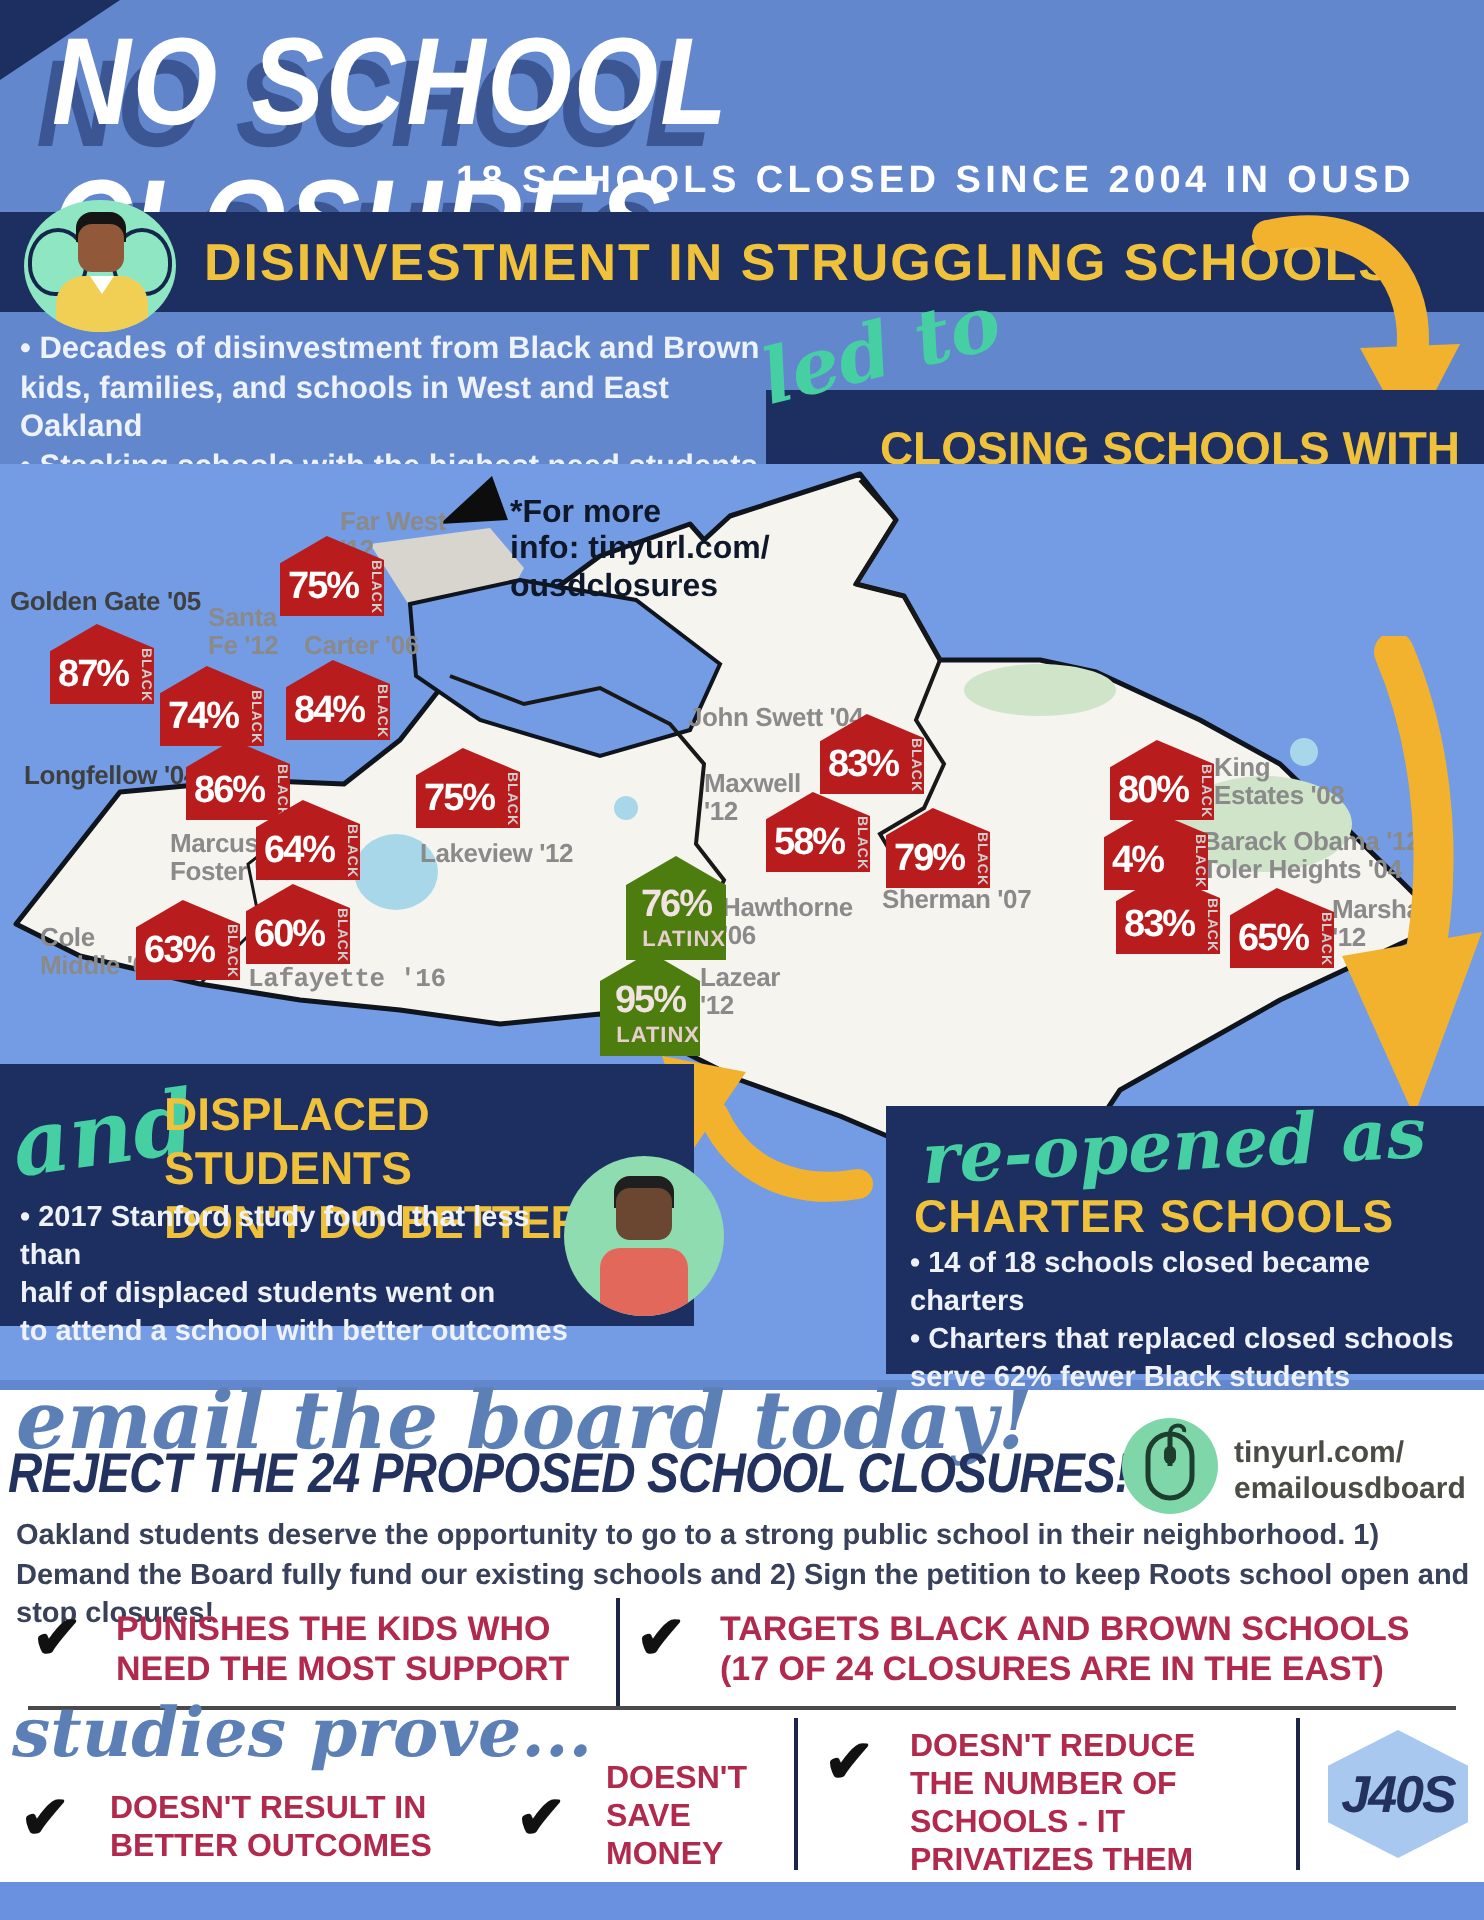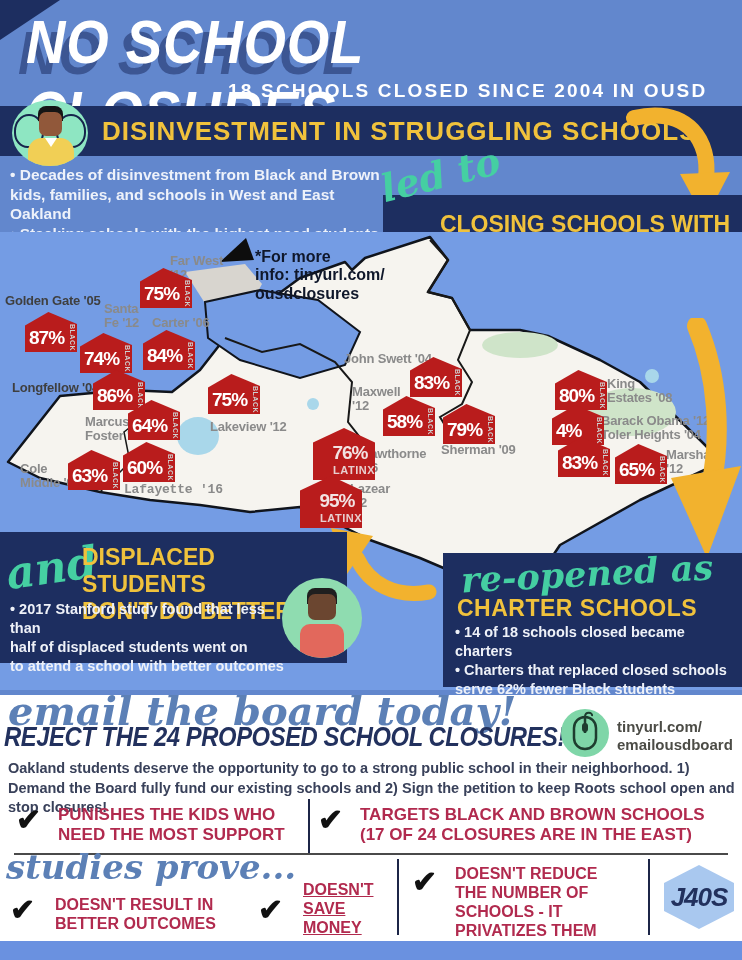--- a/index.html
+++ b/index.html
@@ -36,21 +36,21 @@
 
   
   #map{left:0;top:232px;width:742px;height:458px;background:#749ce4;}
   .maplabel{position:absolute;color:#8a8a8a;font-size:13px;font-weight:bold;line-height:1.1;letter-spacing:-.2px;white-space:pre-line;}
   .maplabel.dark{color:#3f3f3f;}
   .house{position:absolute;width:52px;height:40px;background:#b91c1c;
          clip-path:polygon(0 34%,45% 0,100% 30%,100% 100%,0 100%);}
   .house .pct{position:absolute;left:4px;bottom:3px;color:#fff;font-size:19px;font-weight:bold;letter-spacing:-1px;}
   .house .grp{position:absolute;right:1px;bottom:1px;color:#cfcfcf;font-size:7px;letter-spacing:.5px;
               writing-mode:vertical-rl;font-weight:bold;}
-  .house.latinx{width:50px;height:52px;background:#b91c1c;clip-path:polygon(0 28%,50% 0,100% 28%,100% 100%,0 100%);padding-left:12px;}
+  .house.latinx{width:50px;height:52px;background:#4d7c0f;clip-path:polygon(0 28%,50% 0,100% 28%,100% 100%,0 100%);}
   .house.latinx .pct{position:static;display:block;text-align:center;margin-top:14px;color:#f2e3e3;font-size:19px;}
   .house.latinx .grpl{display:block;text-align:right;color:#e8cfcf;font-size:11px;font-weight:bold;letter-spacing:.5px;}
   #map-note{left:255px;top:16px;width:130px;color:#0f172a;font-size:16px;font-weight:bold;line-height:1.15;position:absolute;}
 
   
   #displaced-box{left:0;top:532px;width:347px;height:131px;background:#1d2e60;}
   #and-script{position:absolute;left:6px;top:10px;color:#45cfa2;font-family:"DejaVu Serif",serif;font-style:italic;
               font-weight:bold;font-size:44px;transform:rotate(-8deg);}
   #displaced-heading{position:absolute;left:82px;top:12px;width:262px;color:#f0c23c;font-size:23px;font-weight:bold;line-height:1.18;}
   #displaced-bullet{position:absolute;left:10px;top:68px;width:280px;color:#eef1f8;font-size:14.5px;font-weight:bold;line-height:1.3;}
@@ -83,21 +83,21 @@
   #vdiv1{position:absolute;left:308px;top:104px;width:2px;height:54px;background:#1c2547;}
   #r2-check{position:absolute;left:318px;top:110px;}
   #r2-text{position:absolute;left:360px;top:110px;}
   #hdiv{position:absolute;left:14px;top:158px;width:714px;height:2px;background:#4a4a4a;}
   #studies-script{position:absolute;left:6px;top:152px;color:#5c80b6;font-family:"DejaVu Serif",serif;font-style:italic;
                   font-weight:bold;font-size:34px;}
   .reason.small{font-size:16px;}
   #r3-check{position:absolute;left:10px;top:200px;}
   #r3-text{position:absolute;left:55px;top:201px;}
   #r4-check{position:absolute;left:258px;top:200px;}
-  #r4-text{position:absolute;left:303px;top:186px;text-decoration:underline;}
+  #r4-text{position:absolute;left:303px;top:186px;}
   #vdiv2a{position:absolute;left:397px;top:164px;width:2px;height:76px;background:#1c2547;}
   #r5-check{position:absolute;left:412px;top:172px;}
   #r5-text{position:absolute;left:455px;top:170px;}
   #vdiv2b{position:absolute;left:648px;top:164px;width:2px;height:76px;background:#1c2547;}
   #logo-hex{position:absolute;left:664px;top:170px;width:70px;height:64px;background:#a9c8ef;
             clip-path:polygon(50% 0,100% 28%,100% 72%,50% 100%,0 72%,0 28%);
             display:flex;align-items:center;justify-content:center;}
   #logo-text{color:#22315e;font-size:26px;font-weight:bold;font-style:italic;letter-spacing:-1px;}
 
   #bottom-bar{left:0;top:941px;width:742px;height:19px;background:#6a91e0;}
@@ -190,21 +190,21 @@
 Middle '08</div><div class="house" style="left: 68px; top: 218px;">
         <span class="pct">63%</span>
         <span class="grp">BLACK</span>
       </div><div class="maplabel" style="left: 344px; top: 120px;">John Swett '04</div><div class="house" style="left: 410px; top: 125px;">
         <span class="pct">83%</span>
         <span class="grp">BLACK</span>
       </div><div class="maplabel" style="left: 352px; top: 153px;">Maxwell
 '12</div><div class="house" style="left: 383px; top: 164px;">
         <span class="pct">58%</span>
         <span class="grp">BLACK</span>
-      </div><div class="maplabel" style="left: 441px; top: 211px;">Sherman '09</div><div class="house" style="left: 443px; top: 172px;">
+      </div><div class="maplabel" style="left: 441px; top: 211px;">Sherman '07</div><div class="house" style="left: 443px; top: 172px;">
         <span class="pct">79%</span>
         <span class="grp">BLACK</span>
       </div><div class="maplabel" style="left: 607px; top: 145px;">King
 Estates '08</div><div class="house" style="left: 555px; top: 138px;">
         <span class="pct">80%</span>
         <span class="grp">BLACK</span>
       </div><div class="maplabel" style="left: 601px; top: 182px;">Barack Obama '12
 Toler Heights '04</div><div class="house" style="left: 552px; top: 173px;">
         <span class="pct">4%</span>
         <span class="grp">BLACK</span>

